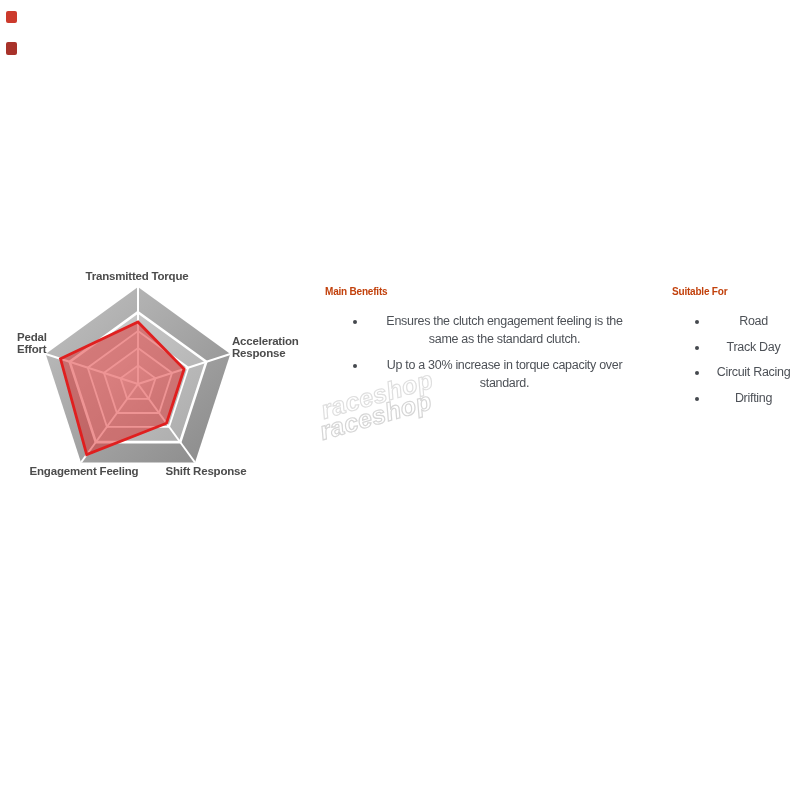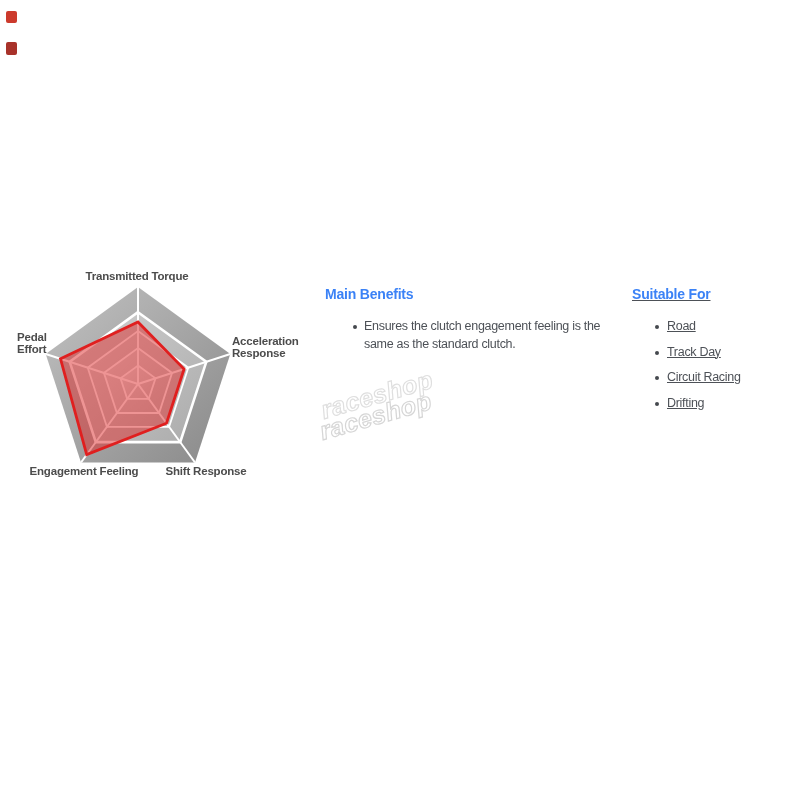--- a/index.html
+++ b/index.html
@@ -26,26 +26,26 @@
   .watermark{position:absolute;left:322px;top:384px;z-index:1;transform:rotate(-16deg);
              opacity:.9;pointer-events:none;}
   .watermark span{display:block;font-style:italic;font-weight:bold;font-size:25px;
              letter-spacing:.5px;color:transparent;-webkit-text-stroke:1.2px #dcdcdc;
              line-height:20px;}
   .watermark span:nth-child(2){transform:translateX(-7px);-webkit-text-stroke-color:#d2d2d2;}
 
   
   .col{position:absolute;top:286px;z-index:2;}
   .col-benefits{left:325px;width:320px;}
-  .col-suitable{left:632px;width:128px;text-decoration:underline;}
-  .col h3{margin:0 0 16px 0;font-size:14px;font-weight:bold;color:#3b82f6;
+  .col-suitable{left:672px;width:128px;}
+  .col h3{margin:0 0 16px 0;font-size:10px;font-weight:bold;color:#c2410c;
           letter-spacing:-0.2px;}
   .col ul{list-style:none;margin:0;padding:0;}
   .col li{position:relative;font-size:12.5px;line-height:17.5px;letter-spacing:-0.3px;
-          color:#4d5157;white-space:pre-line;margin-bottom:9px;}
+          color:#4d5157;white-space:pre-line;margin-bottom:9px;text-align:center;}
   .col-benefits li{padding-left:39px;}
   .col-suitable li{padding-left:35px;margin-bottom:8px;}
   .col li::before{content:"";position:absolute;top:7px;width:4px;height:4px;
           border-radius:50%;background:#45494e;}
   .col-benefits li::before{left:28px;}
   .col-suitable li::before{left:23px;}
 </style>
 </head>
 <body>
 
@@ -98,20 +98,22 @@
 <div class="watermark">
   <span>raceshop</span>
   <span>raceshop</span>
 </div>
 
 <div class="col col-benefits">
   <h3>Main Benefits</h3>
   <ul id="benefits-list">
       <li>Ensures the clutch engagement feeling is the
 same as the standard clutch.</li>
+      <li>Up to a 30% increase in torque capacity over
+standard.</li>
     </ul>
 </div>
 
 <div class="col col-suitable">
   <h3>Suitable For</h3>
   <ul id="suitable-list">
       <li>Road</li>
       <li>Track Day</li>
       <li>Circuit Racing</li>
       <li>Drifting</li>

